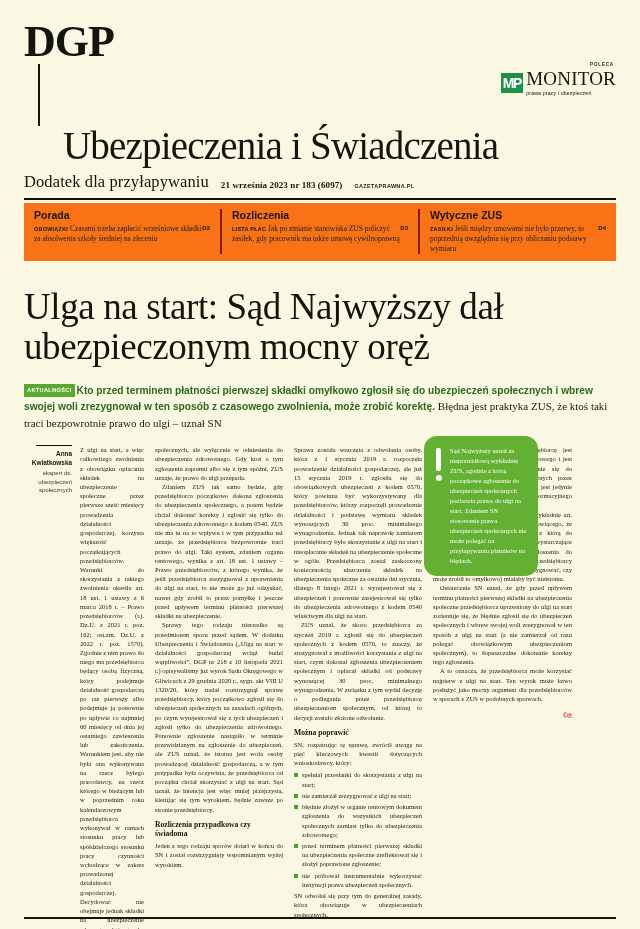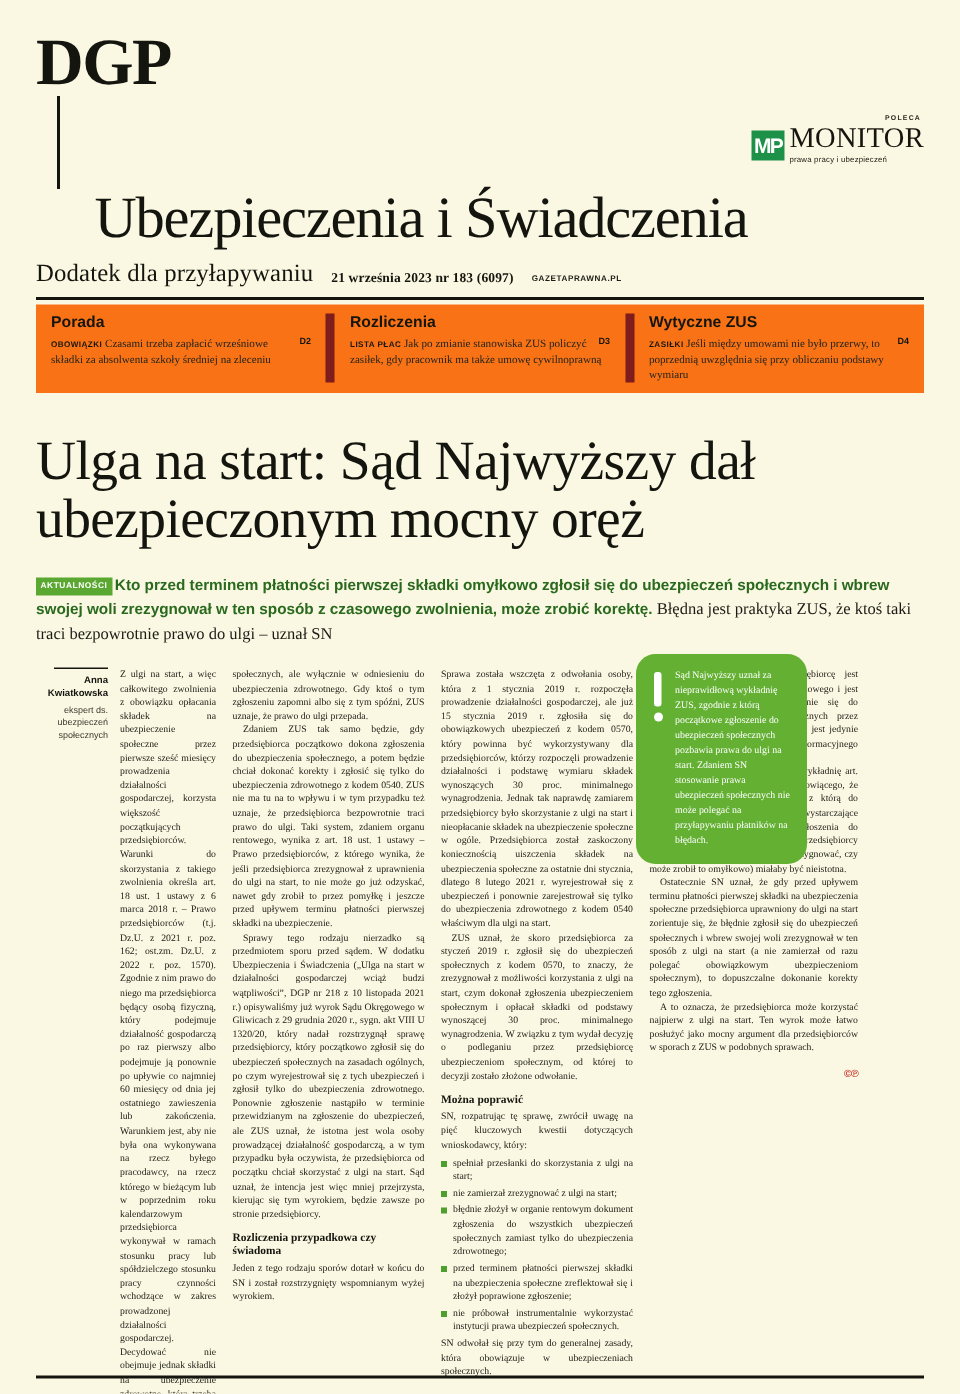--- a/index.html
+++ b/index.html
@@ -83,21 +83,21 @@
     letter-spacing: 0.4px;
     margin-left: 12px;
     padding-bottom: 3px;
     color: #1b1b16;
   }
 
   
   .monitor-block {
     position: absolute;
     right: 24px;
-    top: 76px;
+    top: 62px;
     text-align: right;
   }
   .poleca {
     font-family: "Liberation Sans", sans-serif;
     font-size: 4.6px;
     font-weight: bold;
     letter-spacing: 0.8px;
     color: #2b2b20;
     margin-bottom: 2px;
     margin-right: 2px;
@@ -143,21 +143,21 @@
     background: #f97316;
     display: flex;
     padding: 6px 0 7px 0;
     margin-top: 3px;
   }
   .teaser {
     flex: 1;
     padding: 0 10px;
     position: relative;
   }
-  .teaser + .teaser { border-left: 6px solid #7f1d1d; }
+  .teaser + .teaser { border-left: 2px solid #7f1d1d; }
   .teaser-title {
     font-family: "Liberation Sans", sans-serif;
     font-weight: bold;
     font-size: 10.5px;
     color: #15150f;
     margin-bottom: 3px;
   }
   .teaser-text {
     font-family: "Liberation Serif", serif;
     font-size: 7.4px;

